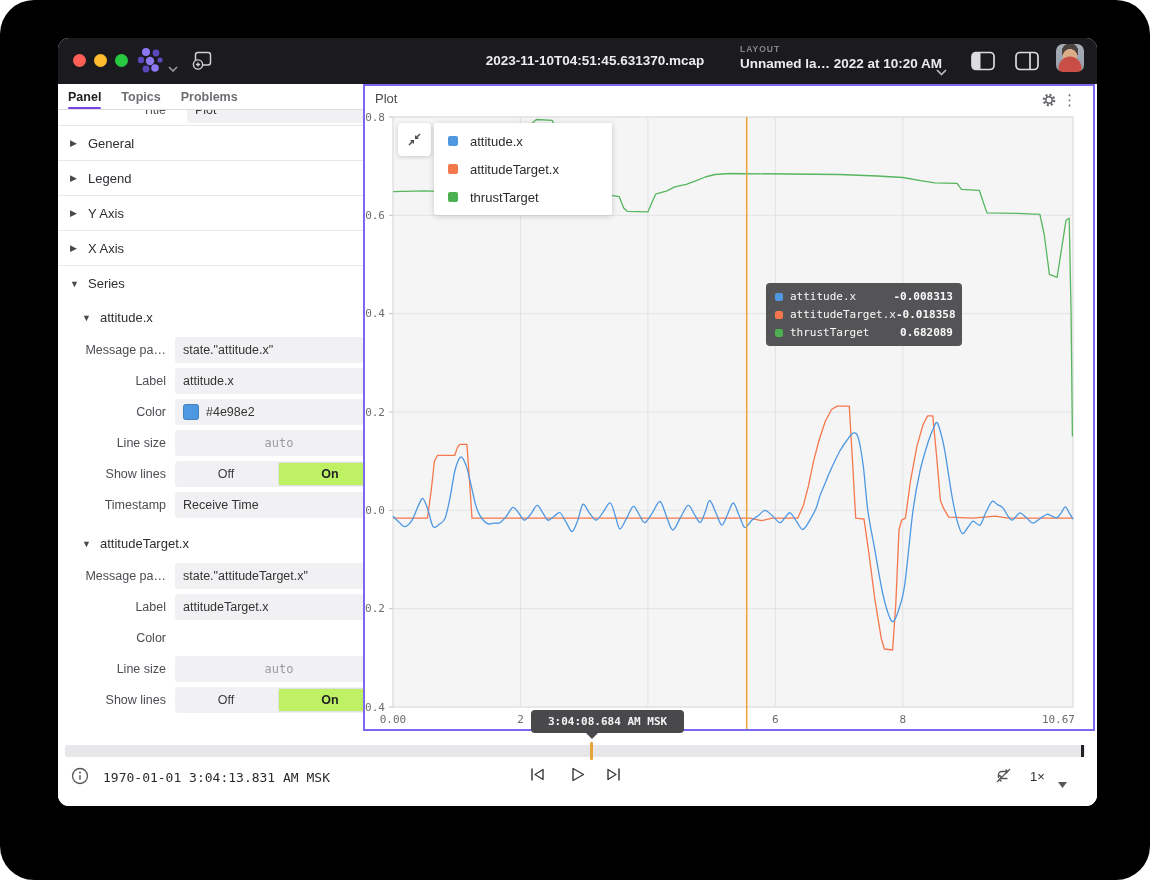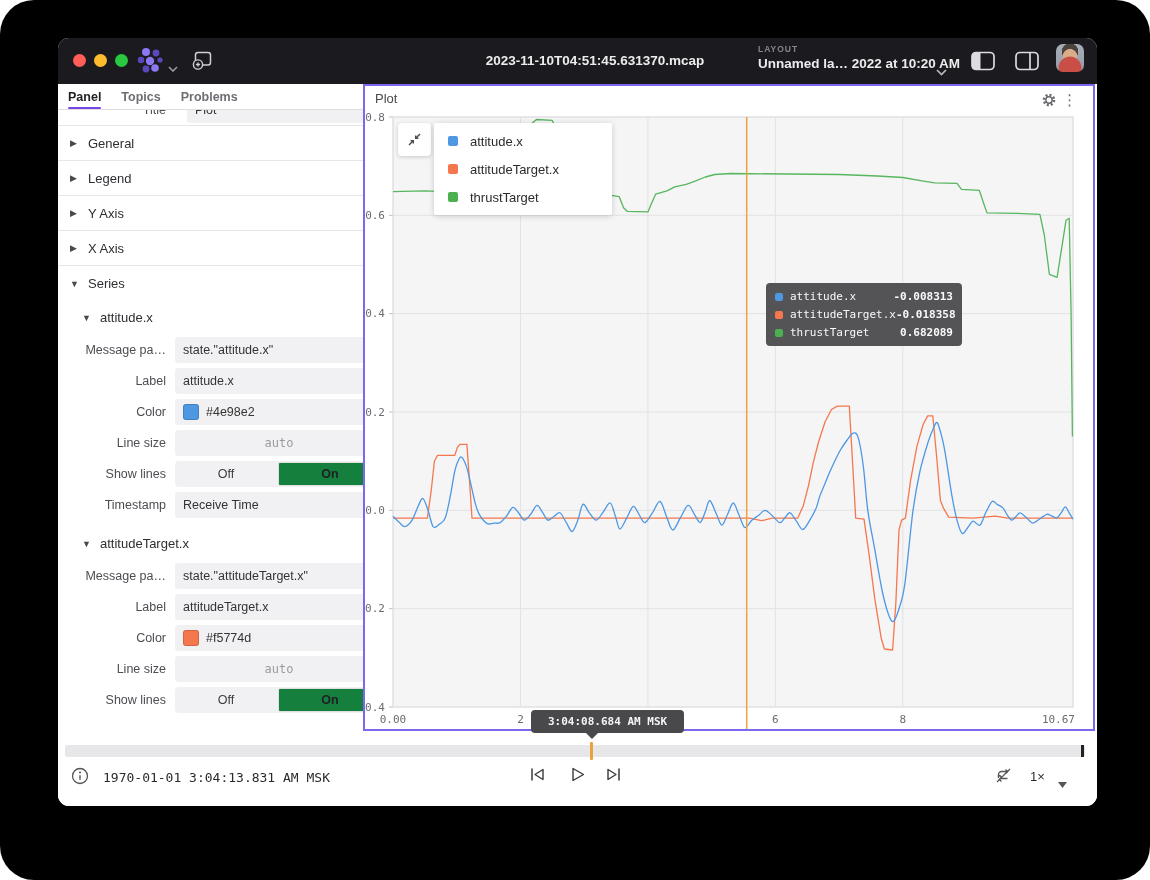--- a/index.html
+++ b/index.html
@@ -10,21 +10,21 @@
   
   .titlebar{position:absolute;top:0;left:0;right:0;height:46px;background:#1b1b1f;}
   .tl{position:absolute;top:16px;width:13px;height:13px;border-radius:50%;}
   .tl.red{left:15px;background:#ff5f57;}
   .tl.yellow{left:36px;background:#febc2e;}
   .tl.green{left:57px;background:#28c840;}
   .logo{position:absolute;left:78px;top:9px;}
   .logo-caret{position:absolute;left:110px;top:20px;}
   .addpanel{position:absolute;left:134px;top:13px;}
   .filename{position:absolute;left:537px;top:15px;transform:translateX(-50%);color:#ececee;font-size:13.5px;font-weight:600;white-space:nowrap;}
-  .layout-block{position:absolute;left:700px;top:6px;cursor:pointer;}
+  .layout-block{position:absolute;left:682px;top:6px;cursor:pointer;}
   .layout-label{font-size:8.5px;color:#85858c;letter-spacing:1px;font-weight:600;}
   .layout-name{font-size:13.5px;color:#ececee;font-weight:700;margin-top:2px;white-space:nowrap;}
   .layout-caret{position:absolute;left:878px;top:24px;}
   .toggle-icon{position:absolute;top:13px;cursor:pointer;}
   .avatar{position:absolute;left:998px;top:6px;width:28px;height:28px;border-radius:7px;
     background:
       radial-gradient(circle at 50% 86%, #c94f46 0 11px, transparent 12px),
       radial-gradient(circle at 50% 44%, #d9ad87 0 7px, transparent 7.5px),
       radial-gradient(circle at 50% 27%, #4c423e 0 8px, transparent 8.5px),
       linear-gradient(#a7aeb8,#959da9);}
@@ -43,21 +43,21 @@
   .row-action{margin-left:auto;display:flex;align-items:center;cursor:pointer;}
   .series-head{height:33px;display:flex;align-items:center;padding:0 12px 0 24px;font-size:13px;color:#2e2e33;gap:9px;}
   .x-btn{margin-left:auto;font-size:16px;color:#6a6a70;cursor:pointer;line-height:1;}
   .settings-row{height:31px;display:flex;align-items:center;padding:0 12px;}
   .settings-label{width:105px;flex:none;text-align:right;font-size:12.5px;color:#4d4d53;padding-right:9px;white-space:nowrap;overflow:hidden;}
   .settings-input{flex:1;height:26px;background:#f1f1f3;border-radius:3px;display:flex;align-items:center;padding:0 8px;font-size:12.5px;color:#333;overflow:hidden;white-space:nowrap;}
   .settings-input.center{justify-content:center;color:#9a9aa2;font-family:"DejaVu Sans Mono",monospace;font-size:12px;}
   .swatch{width:16px;height:16px;border-radius:3px;border:1px solid rgba(0,0,0,.15);margin-right:7px;flex:none;}
   .segmented{flex:1;height:26px;background:#f1f1f3;border-radius:4px;display:flex;padding:0;font-size:12.5px;overflow:hidden;}
   .seg{flex:1;display:flex;align-items:center;justify-content:center;color:#3c3c41;cursor:pointer;}
-  .seg.on{background:#15803d;margin:2px;border-radius:1px;box-shadow:0 0 0 1px rgba(0,0,0,.07);font-weight:700;color:#1f1f24;}
+  .seg.on{background:#bef264;margin:2px;border-radius:1px;box-shadow:0 0 0 1px rgba(0,0,0,.07);font-weight:700;color:#1f1f24;}
   .dropdown{justify-content:space-between;cursor:pointer;}
   .series-gap{height:7px;}
   .side-scroll{position:absolute;right:1px;top:116px;width:4px;height:400px;background:#d6d6da;border-radius:2px;}
 
   
   .panel{position:absolute;left:305px;top:46px;width:732px;height:647px;background:#fff;border:2px solid #7a69ef;}
   .panel-title{position:absolute;left:10px;top:5px;font-size:13px;color:#4a4a4e;}
   .panel-gear{position:absolute;right:36px;top:6px;cursor:pointer;}
   .panel-kebab{position:absolute;right:16px;top:5px;font-size:15px;color:#6a6a70;cursor:pointer;}
   #chart-svg{position:absolute;left:0;top:0;}
@@ -241,24 +241,20 @@
       <div class="settings-row">
         <div class="settings-label">Message pa…</div>
         <div class="settings-input">state."attitudeTarget.x"</div>
       </div>
       <div class="settings-row">
         <div class="settings-label">Label</div>
         <div class="settings-input">attitudeTarget.x</div>
       </div>
       <div class="settings-row">
         <div class="settings-label">Color</div>
-        <div class="settings-input">
-          <span class="swatch" style="background: rgb(245, 119, 77);"></span>
-          <span>#f5774d</span>
-        </div>
       </div>
       <div class="settings-row">
         <div class="settings-label">Line size</div>
         <div class="settings-input center">auto</div>
       </div>
       <div class="settings-row">
         <div class="settings-label">Show lines</div>
         <div class="segmented">
           <span class="seg">Off</span>
           <span class="seg on">On</span>

